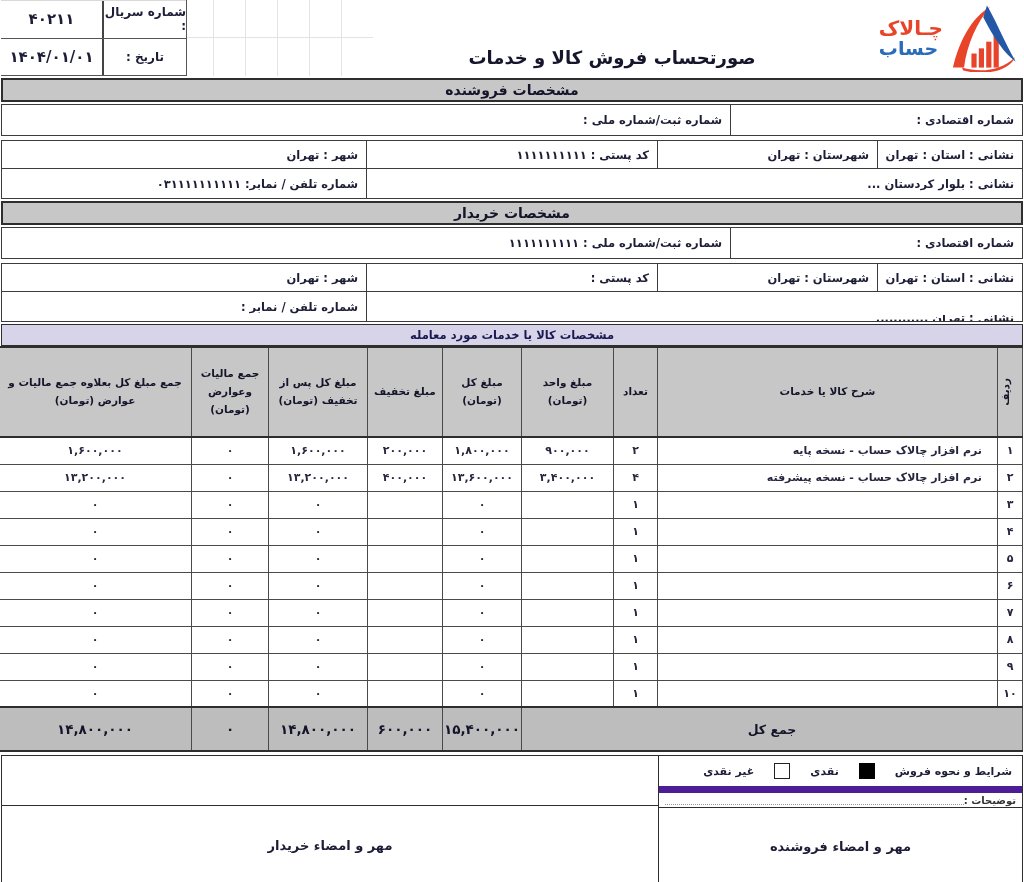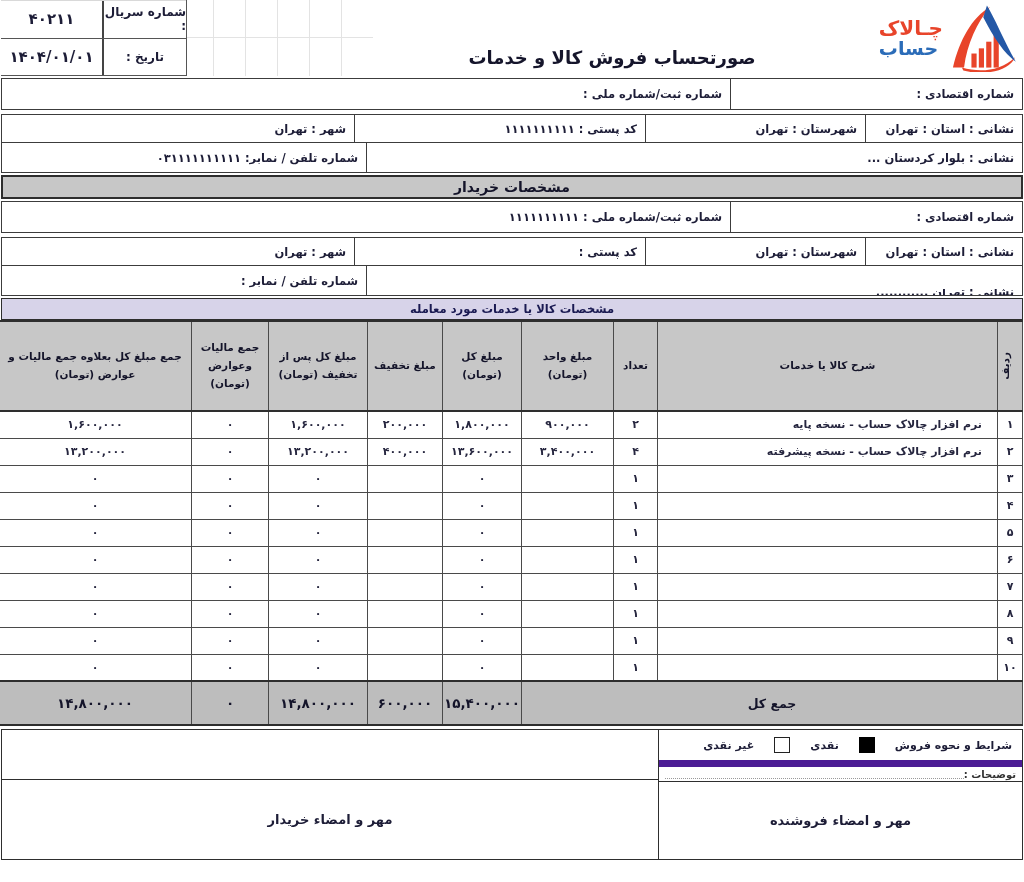--- a/index.html
+++ b/index.html
@@ -55,21 +55,21 @@
   .info-row{display:flex;border:1.5px solid var(--line);background:#fff;}
   .info-row.h32{height:32px;margin-top:2px;}
   .info-row.h29{height:29px;margin-top:4px;}
   .info-row.h30{height:30px;margin-top:0;border-top:none;}
   .info-cell{display:flex;align-items:center;justify-content:flex-start;
     font-weight:bold;font-size:11.5px;white-space:nowrap;overflow:hidden;padding:0 8px;}
   .info-cell + .info-cell{border-inline-start:1.5px solid var(--line);}
   .w364{width:364px;}
   .w291{width:291px;}
   .w220{width:220px;}
-  .w144{width:144px;margin-left:12px;}
+  .w144{width:144px;}
   .grow{flex:1;}
 
   
   table.items{width:1024px;border-collapse:collapse;table-layout:fixed;margin-top:0;}
   table.items th,table.items td{border:1px solid #4a4a4a;overflow:hidden;}
   table.items thead th{
     background:var(--band);height:90px;font-weight:bold;font-size:10.5px;
     color:#14142a;text-align:center;vertical-align:middle;line-height:1.7;
     border-bottom:2px solid #2e2e2e;border-top:2px solid #2e2e2e;padding:2px;}
   table.items thead th.radif span{display:inline-block;transform:rotate(-90deg);letter-spacing:1px;}
@@ -129,20 +129,21 @@
         <div class="serial-label">شماره سریال :</div>
         <div class="serial-value">۴۰۲۱۱</div>
       </div>
       <div class="serial-row">
         <div class="serial-label">تاریخ :</div>
         <div class="serial-value">۱۴۰۴/۰۱/۰۱</div>
       </div>
     </div>
   </div>
 
+  <div class="band">مشخصات فروشنده</div>
   <div class="info-row h32">
     <div class="info-cell w291">شماره اقتصادی :</div>
     <div class="info-cell grow">شماره ثبت/شماره ملی :</div>
   </div>
   <div class="info-row h29">
     <div class="info-cell w144">نشانی : استان : تهران</div>
     <div class="info-cell w220">شهرستان : تهران</div>
     <div class="info-cell w291">کد پستی :  ۱۱۱۱۱۱۱۱۱۱</div>
     <div class="info-cell grow">شهر : تهران</div>
   </div>

